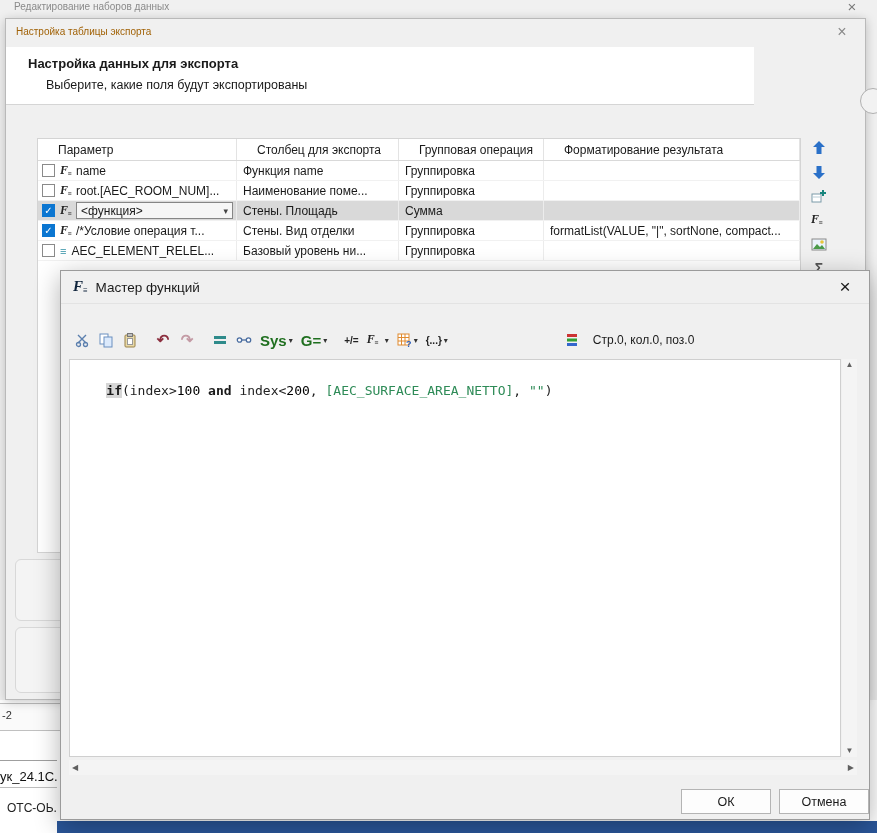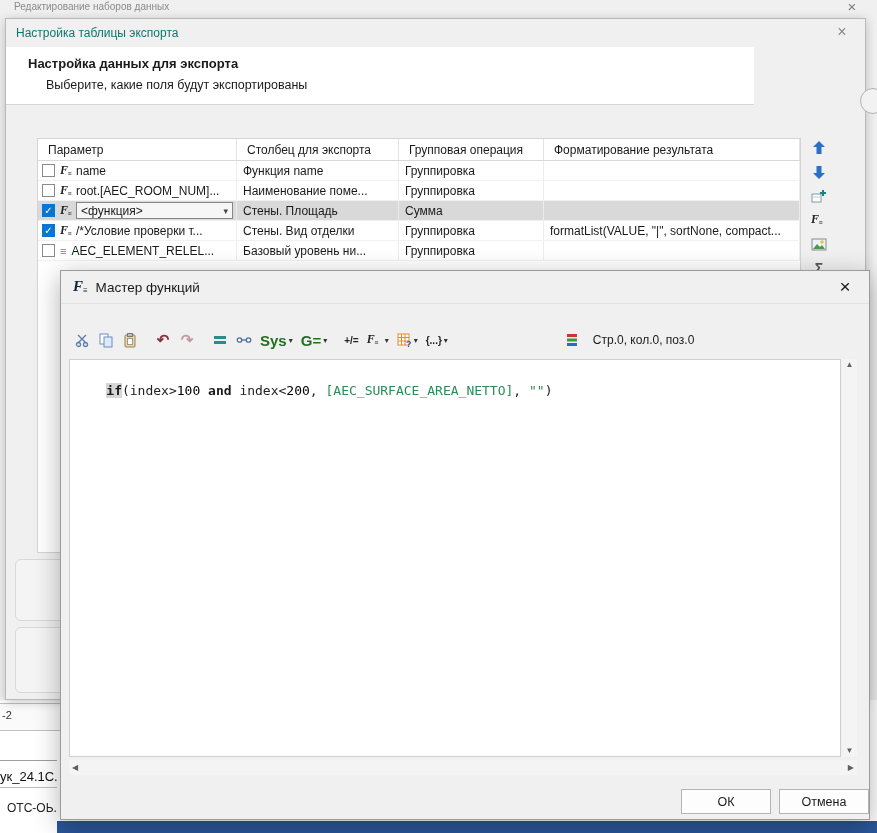--- a/index.html
+++ b/index.html
@@ -38,36 +38,36 @@
     position: absolute; left: 860px; top: 88px; width: 26px; height: 26px;
     border-radius: 50%; border: 1px solid #b0b0b0; background: #f2f2f2; z-index: 3;
   }
 
   
   #export-dialog {
     position: absolute; left: 5px; top: 18px; width: 861px; height: 682px;
     background: #f0f0f0; border: 1px solid #b9b9b9;
     box-shadow: 0 2px 10px rgba(0,0,0,0.22); z-index: 2;
   }
-  #export-title { position: absolute; left: 10px; top: 7px; font-size: 12px; color: #0f766e; white-space: nowrap; }
+  #export-title { position: absolute; left: 10px; top: 7px; font-size: 10px; color: #a16207; white-space: nowrap; }
   #export-close { position: absolute; right: 12px; top: 4px; font-size: 16px; color: #8a8a8a; width: 22px; text-align: center; }
   #export-header {
     position: absolute; left: 0; top: 28px; width: 748px; height: 58px;
     background: #ffffff; border-bottom: 1px solid #d5d5d5;
   }
   #export-header-title { position: absolute; left: 22px; top: 9px; font-size: 13px; font-weight: bold; }
   #export-header-subtitle { position: absolute; left: 40px; top: 31px; font-size: 12.5px; }
 
   
   #export-table {
     position: absolute; left: 31px; top: 119px; width: 764px; height: 415px;
     background: #ffffff; border: 1px solid #d4d4d4; overflow: hidden;
   }
   .thead { display: flex; height: 22px; border-bottom: 1px solid #d9d9d9; }
-  .th { font-size: 12px; padding: 4px 0 0 10px; border-right: 1px solid #e3e3e3; white-space: nowrap; overflow: hidden; }
+  .th { font-size: 12px; padding: 4px 0 0 20px; border-right: 1px solid #e3e3e3; white-space: nowrap; overflow: hidden; }
   .col0 { width: 199px; } .col1 { width: 162px; } .col2 { width: 145px; } .col3 { flex: 1; }
   .trow { display: flex; height: 20px; border-bottom: 1px solid #f1f1f1; font-size: 12px; align-items: stretch; }
   .trow.selected { background: #d9d9d9; }
   .td { display: flex; align-items: center; padding-left: 6px; border-right: 1px solid #ececec; white-space: nowrap; overflow: hidden; }
   .td.col0 { padding-left: 4px; }
   .cb {
     width: 13px; height: 13px; flex: none; border: 1px solid #8a8a8a; background: #fff;
     display: inline-flex; align-items: center; justify-content: center;
     font-size: 10px; color: #fff; margin-right: 5px;
   }
@@ -223,21 +223,21 @@
             </span>
           </div>
           <div class="td col1">Стены. Площадь</div>
           <div class="td col2">Сумма</div>
           <div class="td col3"></div>
         </div>
         <div class="trow">
           <div class="td col0">
             <span class="cb checked">✓</span>
             <span class="fxico">F<small>≡</small></span>
-            <span class="ptext">/*Условие проверки т...</span>
+            <span class="ptext">/*Условие операция т...</span>
           </div>
           <div class="td col1">Стены. Вид отделки</div>
           <div class="td col2">Группировка</div>
           <div class="td col3">formatList(VALUE, "|", sortNone, compact...</div>
         </div>
         <div class="trow">
           <div class="td col0">
             <span class="cb"></span>
             <span class="fieldico">≡</span>
             <span class="ptext">AEC_ELEMENT_RELEL...</span>

